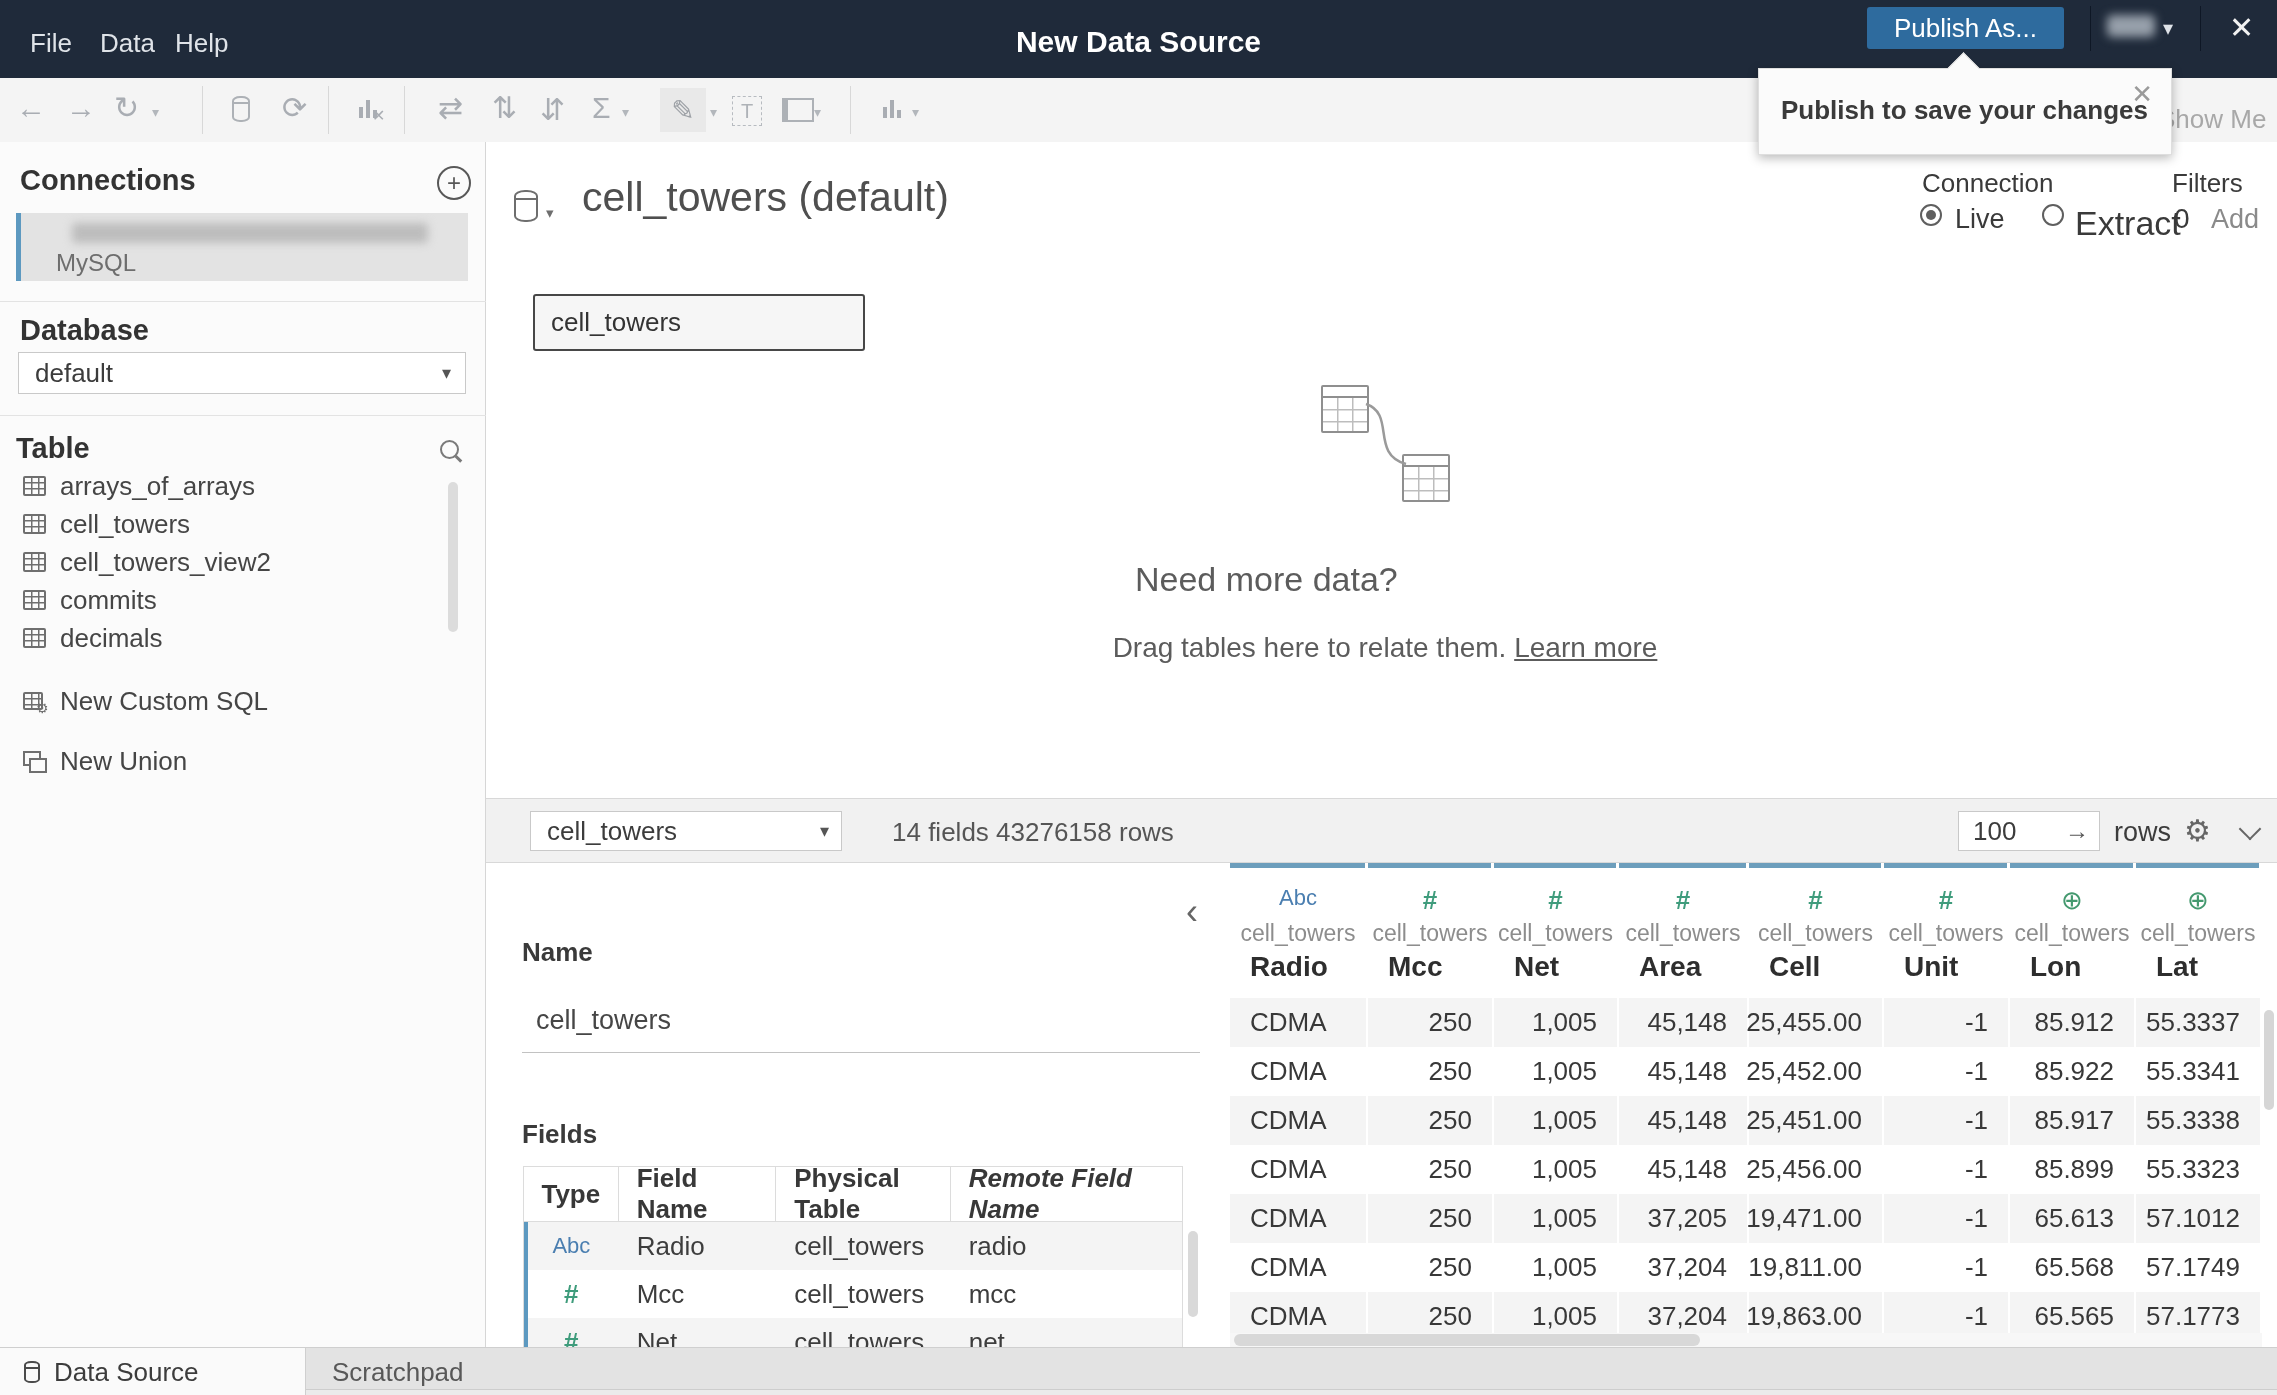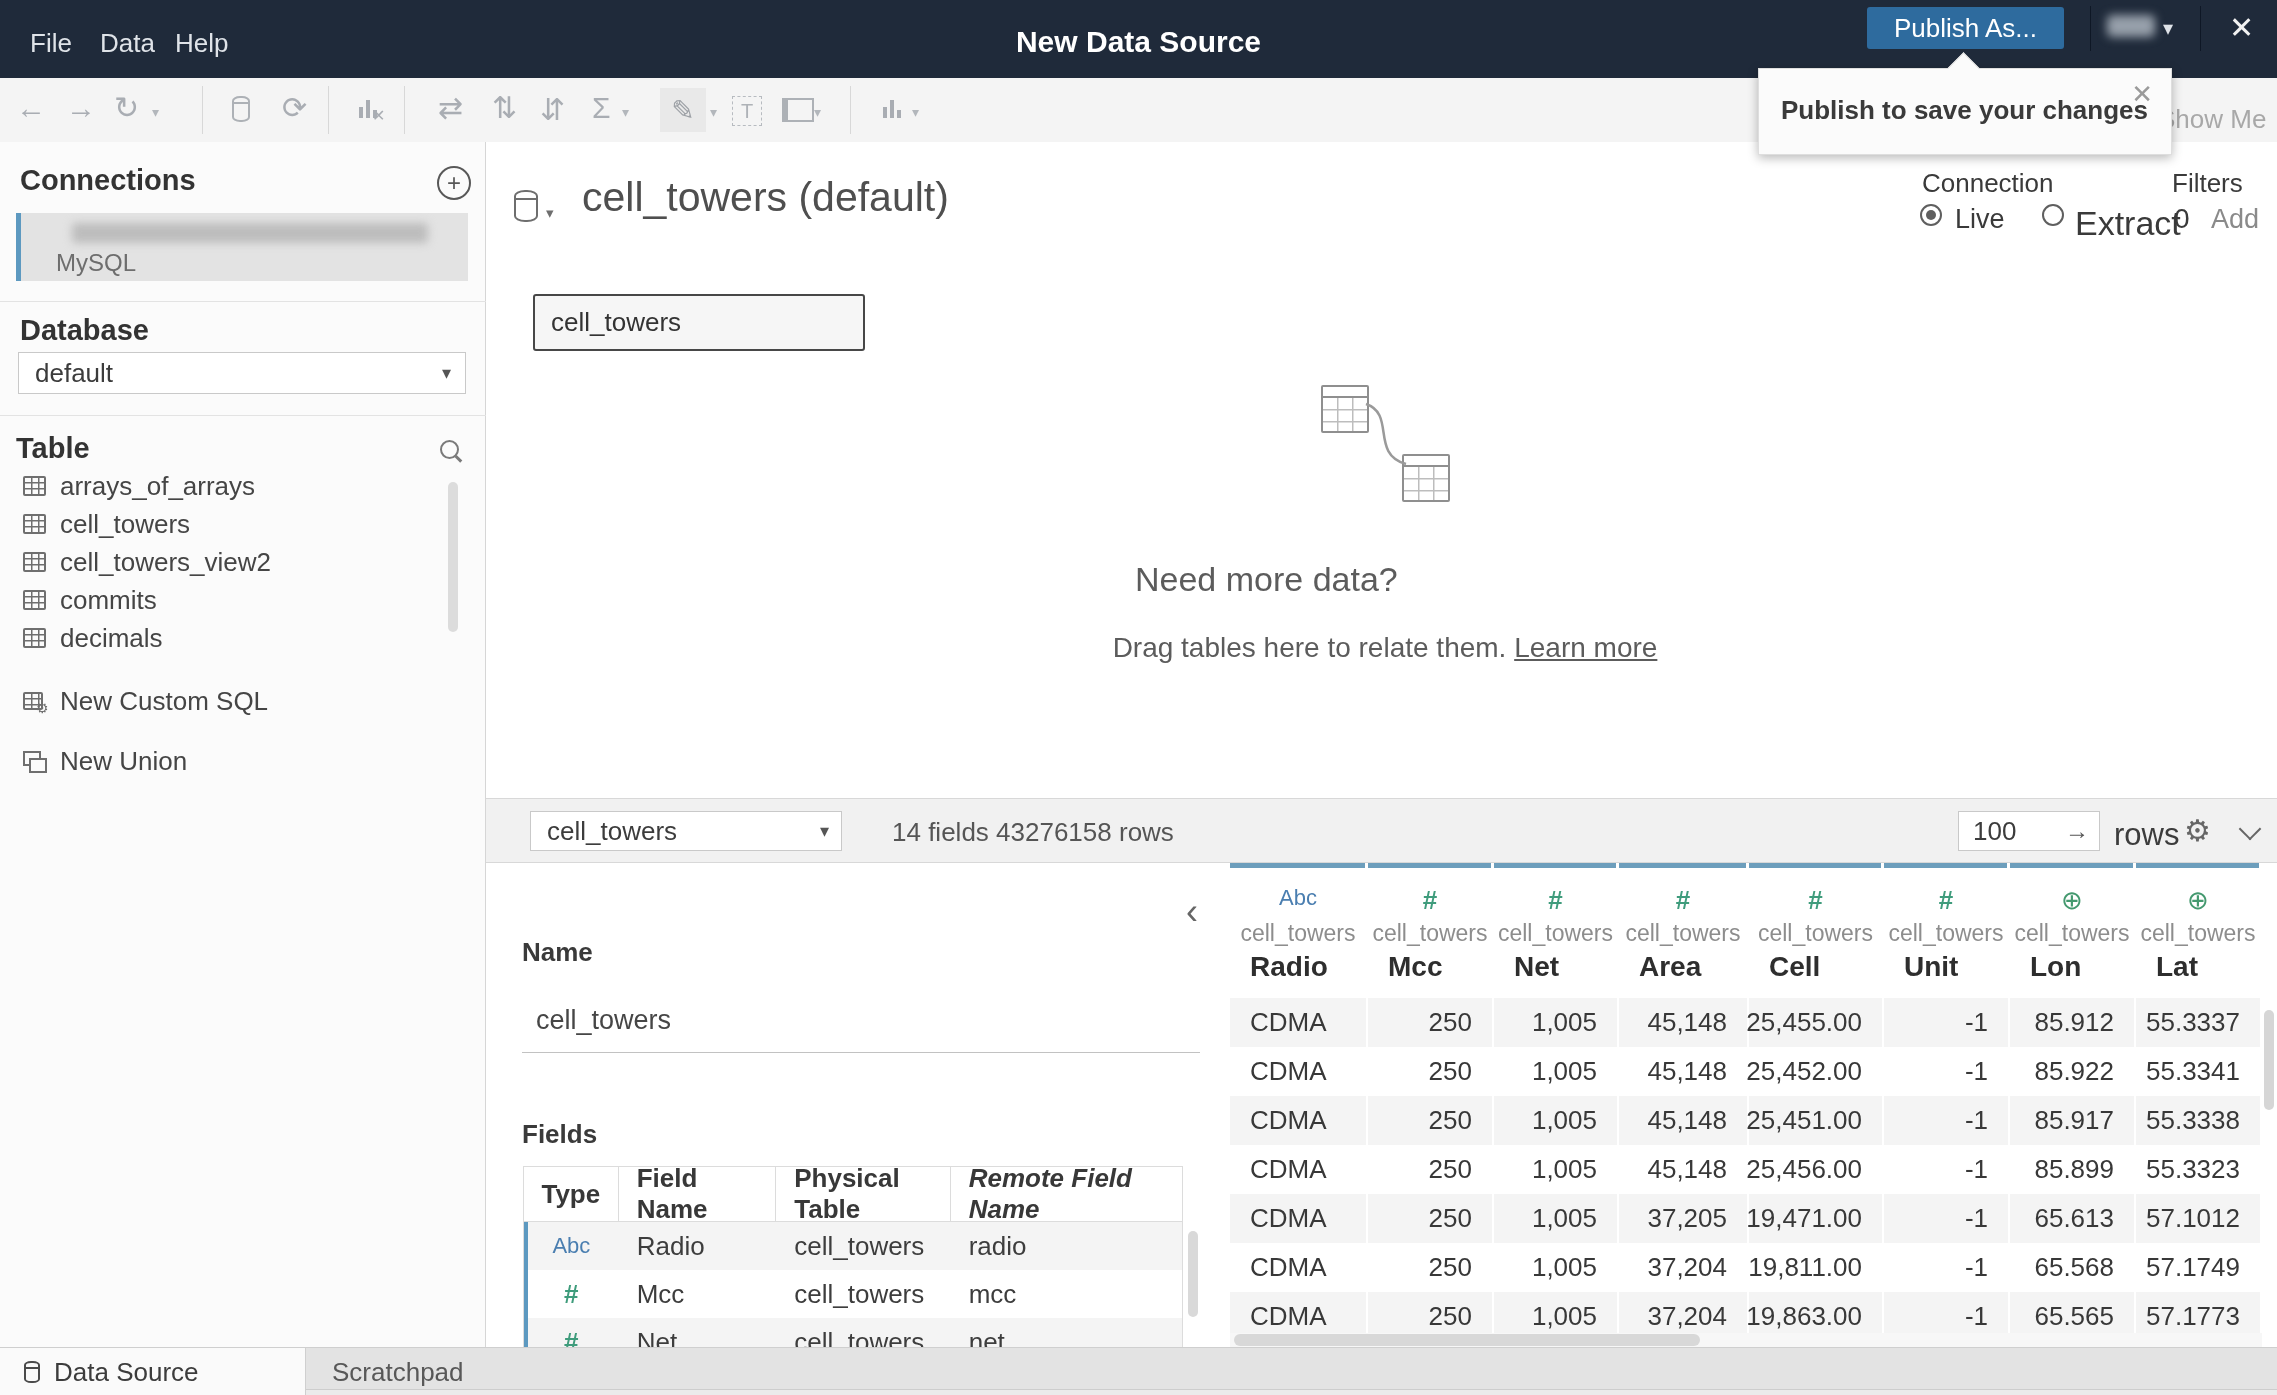--- a/index.html
+++ b/index.html
@@ -98,21 +98,21 @@
   
   .metabar{left:486px;top:798px;width:1791px;height:65px;background:#f1f1f1;
            border-top:1px solid #d8d8d8;border-bottom:1px solid #d8d8d8;box-sizing:border-box;}
   .meta-select{left:44px;top:12px;width:312px;height:40px;background:#fff;border:1px solid #c9c9c9;box-sizing:border-box;
                display:flex;align-items:center;padding-left:16px;font-size:26px;color:#3c3c3c;}
   .meta-select .caret{position:absolute;right:12px;font-size:18px;color:#555;}
   .meta-summary{left:406px;top:18px;font-size:26px;color:#555;}
   .rowlimit{left:1472px;top:12px;width:142px;height:40px;background:#fff;border:1px solid #c9c9c9;box-sizing:border-box;
             display:flex;align-items:center;padding-left:14px;font-size:26px;color:#3c3c3c;}
   .rowlimit .go{position:absolute;right:10px;color:#555;font-size:24px;}
-  .rows-lbl{left:1628px;top:18px;font-size:31px;color:#3c3c3c;}
+  .rows-lbl{left:1628px;top:18px;font-size:27px;color:#3c3c3c;}
   .gear-ic{left:1698px;top:14px;font-size:30px;color:#666;}
   .chev-dn{left:1756px;top:22px;width:14px;height:14px;border-right:2.5px solid #666;border-bottom:2.5px solid #666;transform:rotate(45deg);}
 
   
   .fieldspanel{left:486px;top:863px;width:744px;height:484px;background:#fff;overflow:hidden;}
   .collapse{left:700px;top:28px;font-size:36px;color:#666;}
   .f-label{font-size:26px;font-weight:600;color:#3a3a3a;}
   .f-value{font-size:27px;color:#464646;}
   .f-underline{left:36px;top:189px;width:678px;height:1px;background:#c2c2c2;}
   .ftable{left:37px;top:303px;width:660px;border:1px solid #dcdcdc;box-sizing:border-box;}

